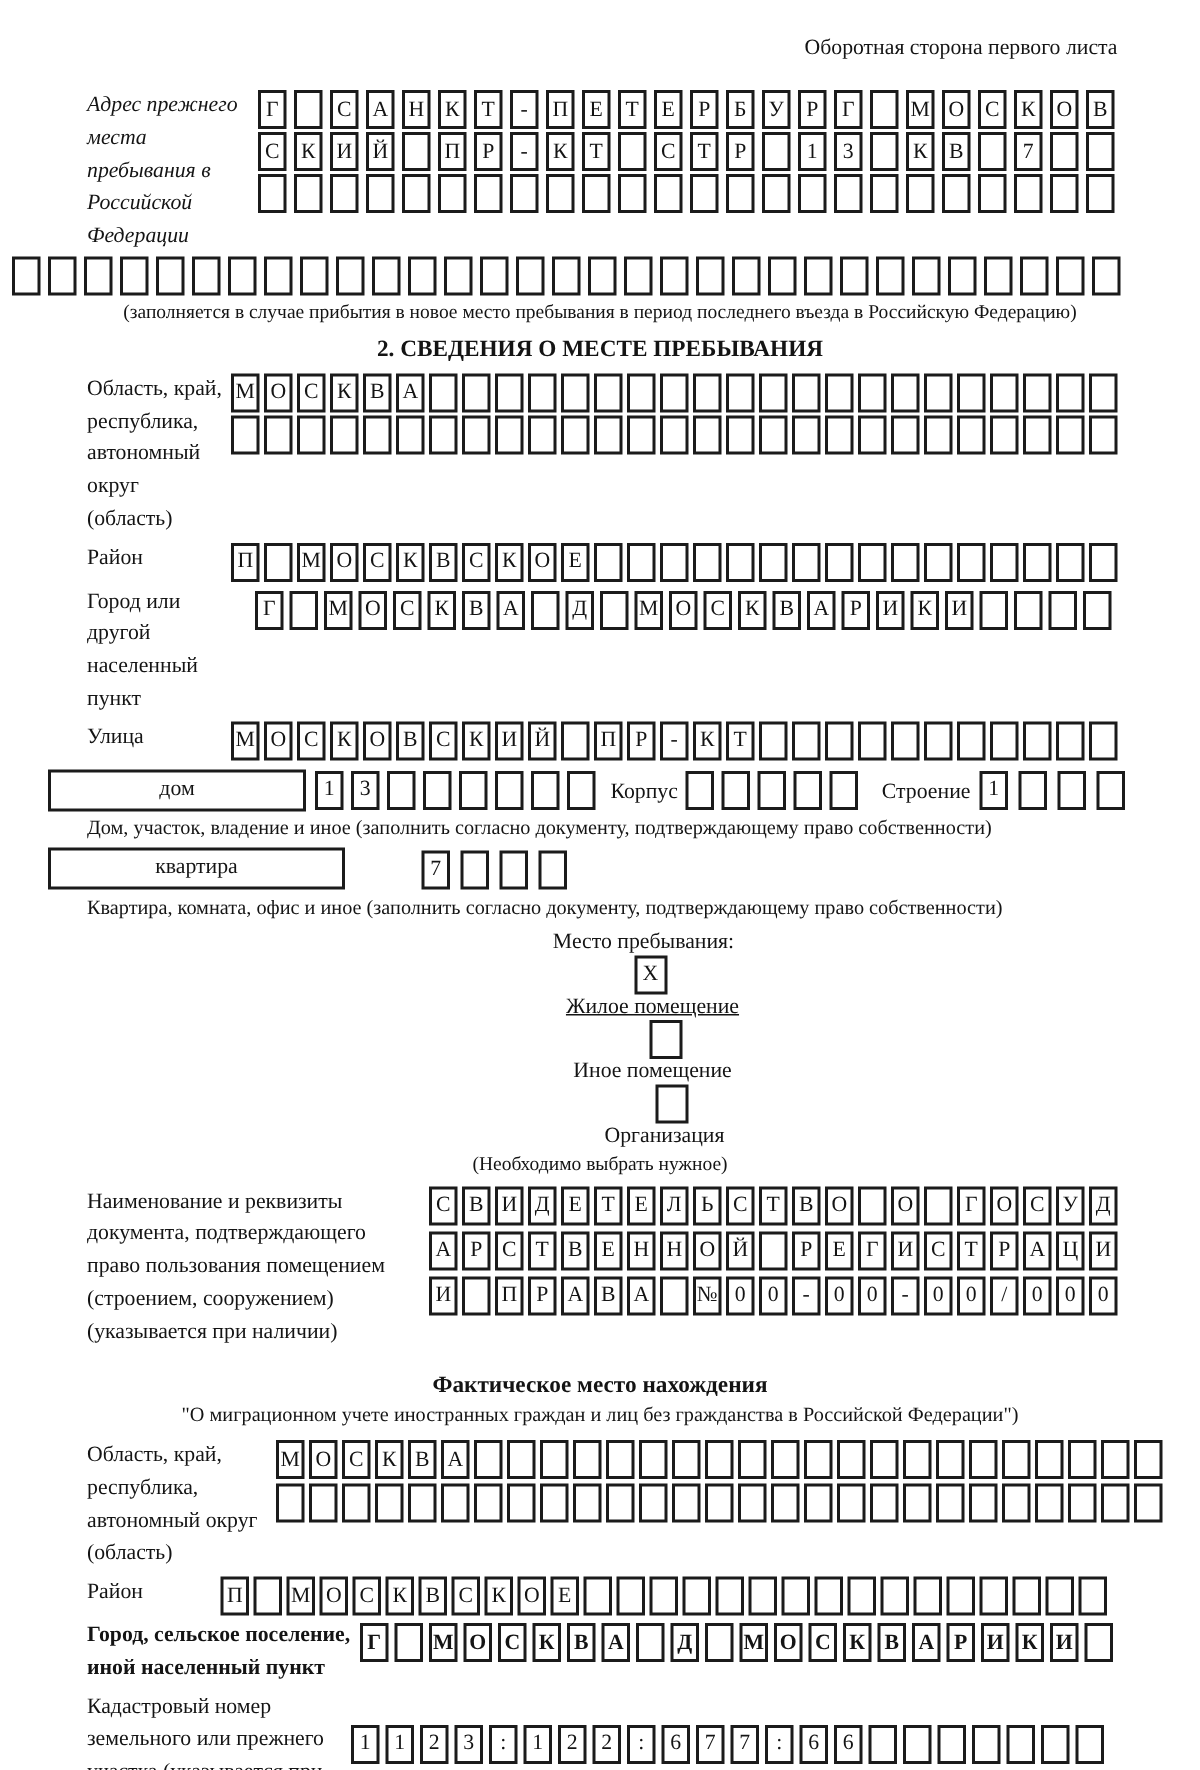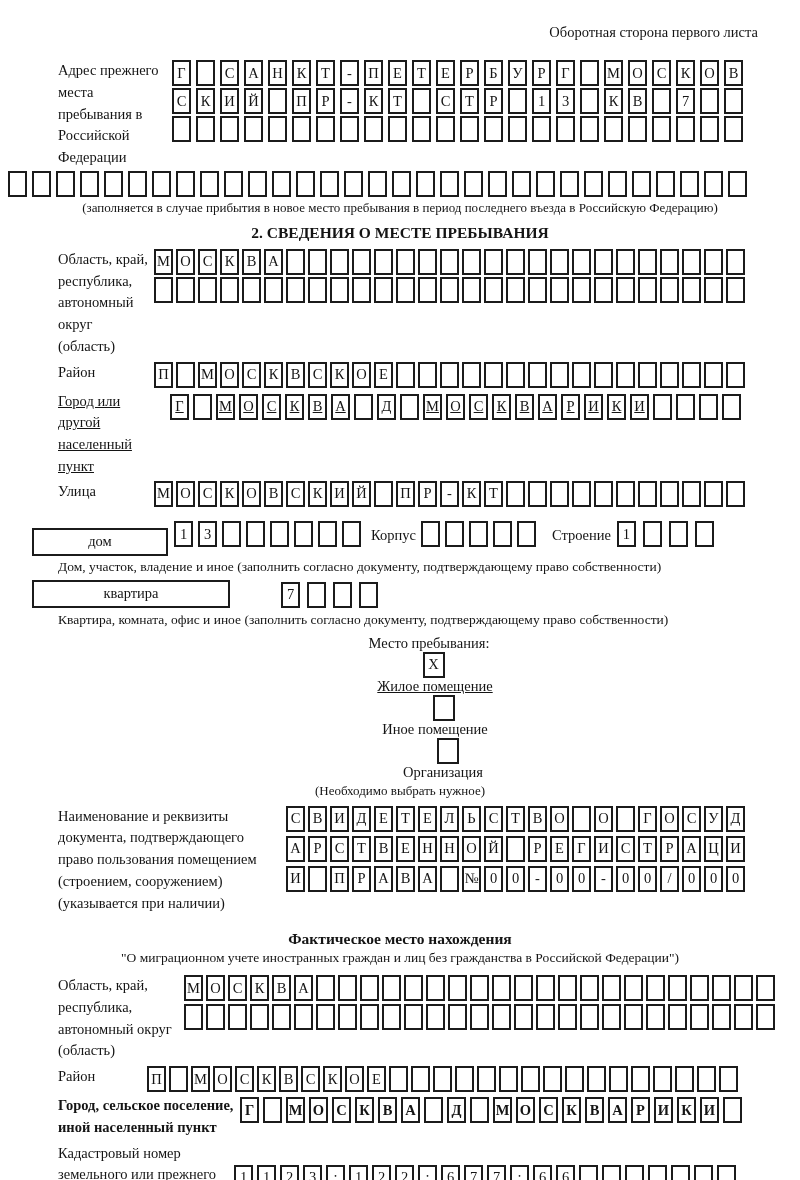--- a/index.html
+++ b/index.html
@@ -5,21 +5,21 @@
   * { margin:0; padding:0; box-sizing:border-box; }
   html,body { background:#ffffff; }
   .page {
     position:relative;
     width:800px; height:1180px;
     background:#ffffff;
     color:#141414;
     font-family:"Liberation Serif","DejaVu Serif",serif;
     overflow:hidden;
   }
-  .top-note { margin:24px 42px 0 0; text-align:right; font-size:14.5px;padding-left:46px; }
+  .top-note { margin:24px 55px 0 0; text-align:right; font-size:14.5px;padding-left:46px; }
 
   .lblock { font-size:14.5px; line-height:1.5; color:#141414; }
   .flexrow { display:flex; align-items:flex-start; }
   .rows { display:flex; flex-direction:column; gap:2px; }
 
   
   .cr { display:flex; }
   .g3 { gap:3px; } .g4 { gap:4px; } .g5 { gap:5px; } .g7 { gap:7px; }
   .cell {
     flex:0 0 auto;
@@ -54,21 +54,21 @@
   .note-line { text-align:center; font-size:13.5px; line-height:1.55; }
 </style>
 </head>
 <body>
 
 <div class="page">
 
   <div class="top-note">Оборотная сторона первого листа</div>
 
   <div class="flexrow" style="margin:19px 0 0 58px;">
-    <div class="lblock" style="flex:0 0 110px;">Адрес прежнего места пребывания в Российской Федерации</div>
+    <div class="lblock" style="flex:0 0 110px;font-style:italic;">Адрес прежнего места пребывания в Российской Федерации</div>
     <div class="rows" style="margin-left:4px;">
       <div class="cr g5">
           <span class="cell">Г</span>
           <span class="cell"></span>
           <span class="cell">С</span>
           <span class="cell">А</span>
           <span class="cell">Н</span>
           <span class="cell">К</span>
           <span class="cell">Т</span>
           <span class="cell">-</span>
@@ -270,21 +270,21 @@
         <span class="cell"></span>
         <span class="cell"></span>
         <span class="cell"></span>
         <span class="cell"></span>
         <span class="cell"></span>
         <span class="cell"></span>
         <span class="cell"></span>
       </div>
   </div>
 
-  <div class="flexrow" style="margin:3px 0 0 58px;text-decoration:underline;">
+  <div class="flexrow" style="margin:3px 0 0 58px;">
     <div class="lblock" style="flex:0 0 108px;">Город или другой населенный пункт</div>
     <div class="cr g4" style="margin-left:4px;margin-top:3px;">
         <span class="cell">Г</span>
         <span class="cell"></span>
         <span class="cell">М</span>
         <span class="cell">О</span>
         <span class="cell">С</span>
         <span class="cell">К</span>
         <span class="cell">В</span>
         <span class="cell">А</span>
@@ -335,21 +335,21 @@
         <span class="cell"></span>
         <span class="cell"></span>
         <span class="cell"></span>
         <span class="cell"></span>
         <span class="cell"></span>
         <span class="cell"></span>
       </div>
   </div>
 
   <div class="flexrow" style="margin:6px 0 0 32px; align-items:center;">
-    <div class="widebox" style="width:136px;margin-top:15px;">дом</div>
+    <div class="widebox" style="width:172px;">дом</div>
     <div class="cr g5" style="margin-left:6px;">
         <span class="cell">1</span>
         <span class="cell">3</span>
         <span class="cell"></span>
         <span class="cell"></span>
         <span class="cell"></span>
         <span class="cell"></span>
         <span class="cell"></span>
         <span class="cell"></span>
       </div>

